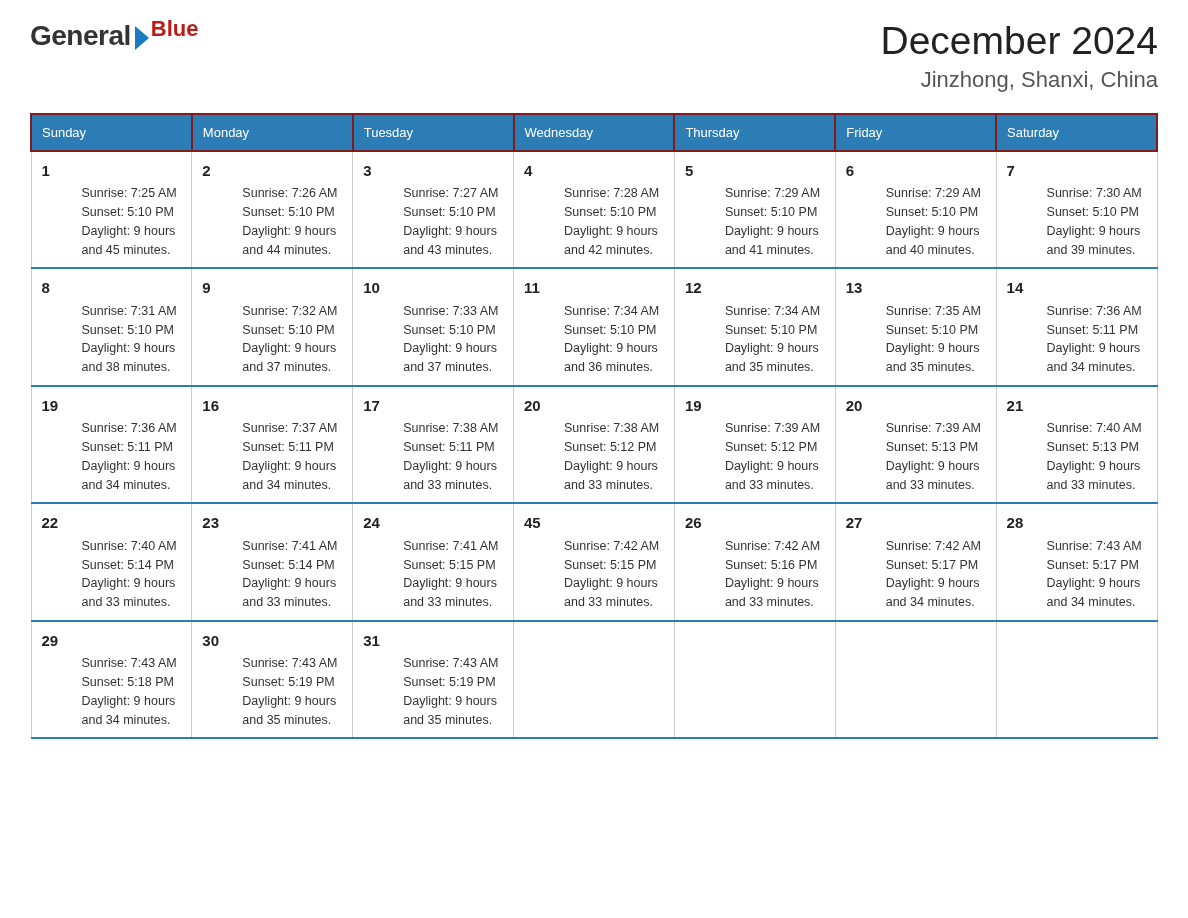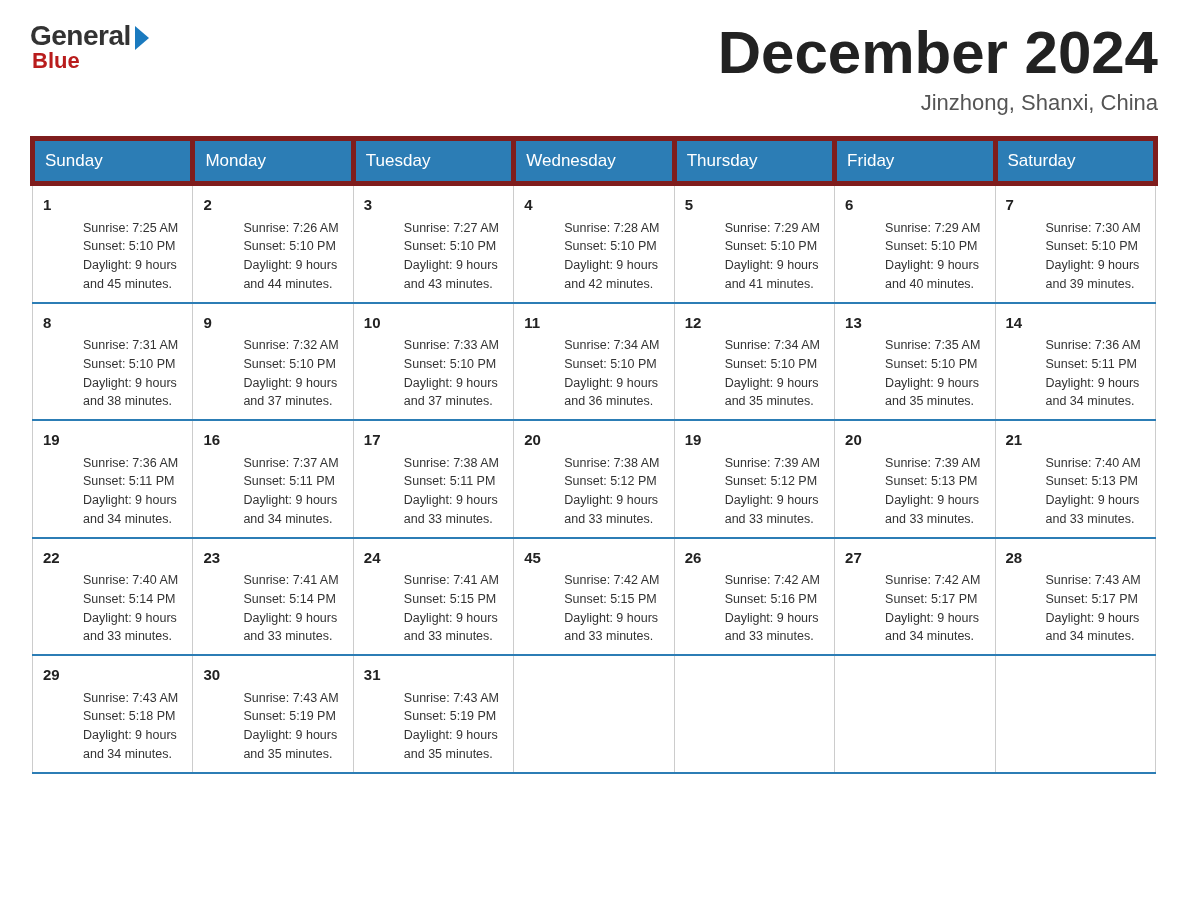--- a/index.html
+++ b/index.html
@@ -11,21 +11,21 @@
       padding: 20px 30px;
     }
     .header {
       display: flex;
       justify-content: space-between;
       align-items: flex-start;
       margin-bottom: 20px;
     }
     .logo {
       display: flex;
-      flex-direction: column;
+      flex-direction: row;
       align-items: flex-start;
     }
     .logo-top {
       display: flex;
       align-items: center;
     }
     .logo-general {
       font-size: 28px;
       font-weight: bold;
       color: #333;
@@ -44,43 +44,43 @@
       font-size: 22px;
       font-weight: bold;
       color: #b91c1c;
       margin-top: -4px;
       margin-left: 2px;
     }
     .title-section {
       text-align: right;
     }
     .title-month {
-      font-size: 60px;
-      font-weight: bold;
+      font-size: 39px;
+      font-weight: normal;
       color: #222;
       line-height: 1.1;
     }
     .title-location {
       font-size: 22px;
       color: #555;
       margin-top: 4px;
     }
     table {
       width: 100%;
       border-collapse: collapse;
       font-size: 13px;
     }
     thead tr th {
       background-color: #2c7db5;
       color: #fff;
       padding: 10px 10px;
       text-align: left;
-      font-size: 17px;
+      font-size: 13px;
       font-weight: normal;
-      border: 5px solid #7f1d1d;
+      border: 2px solid #7f1d1d;
     }
     tbody tr td {
       border: 1px solid #ccc;
       padding: 8px 10px;
       vertical-align: top;
       width: 14.28%;
       line-height: 1.5;
     }
     tbody tr td .day-num {
       font-size: 15px;

